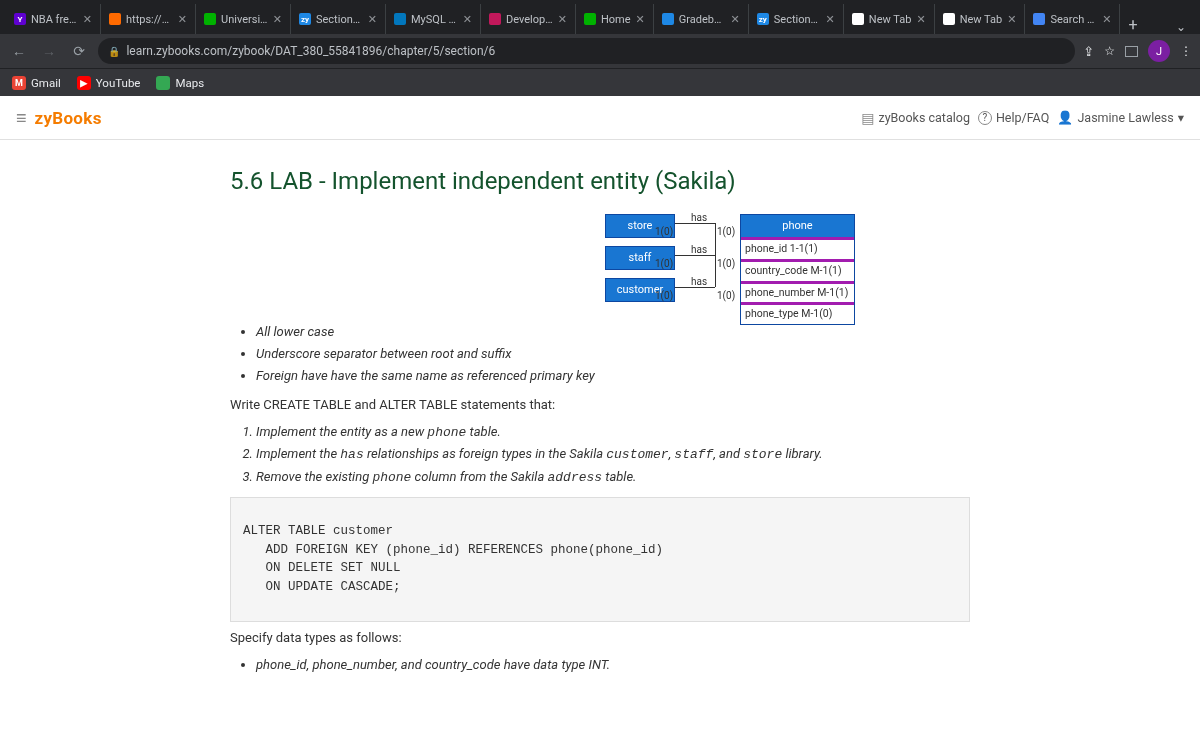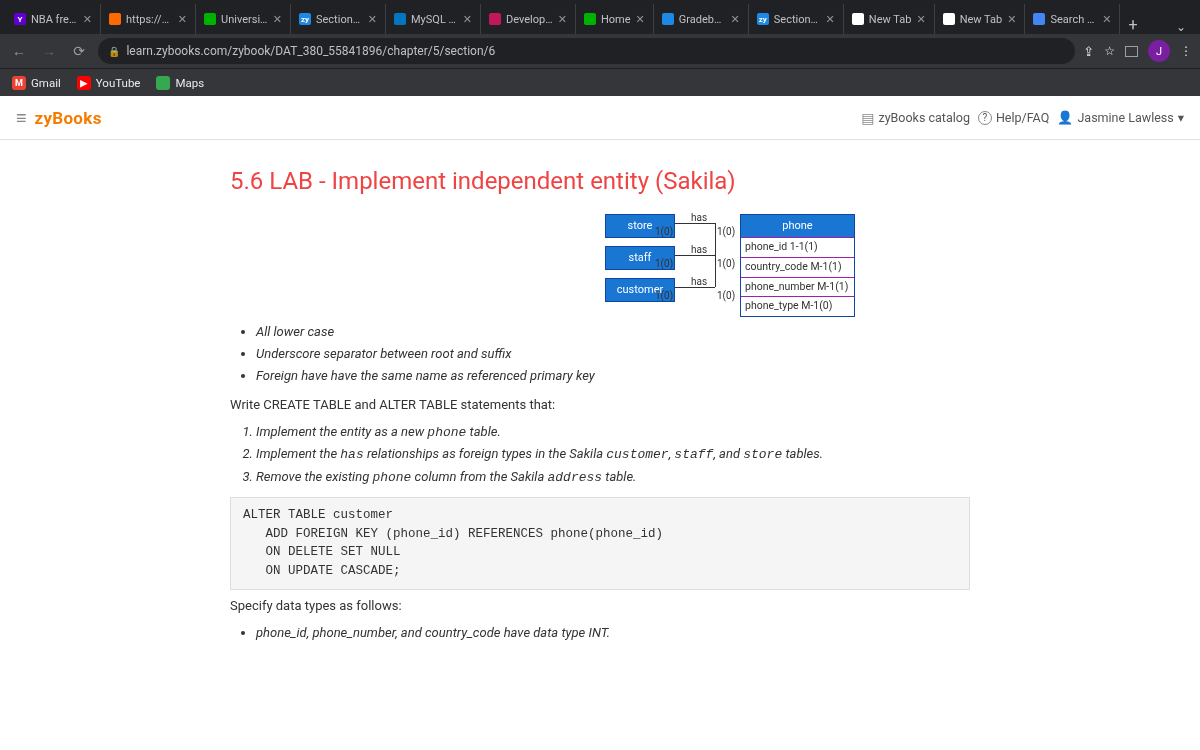--- a/index.html
+++ b/index.html
@@ -34,34 +34,34 @@
   .zyheader .spacer{flex:1;}
   .zyheader .hlink{color:#555;display:flex;align-items:center;gap:4px;}
   .zyheader .user{color:#555;}
   .zyheader .qicon{width:14px;height:14px;border:1px solid #888;border-radius:50%;display:inline-flex;align-items:center;justify-content:center;font-size:10px;}
   .zyheader .caticon{font-size:14px;color:#888;}
   .zyheader .pericon{font-size:13px;color:#888;}
 
   
   .page { height:610px; overflow-y:auto;}
   .content { width:740px; margin:0 auto; padding:16px 0 40px; color:#333; font-size:13px; line-height:1.6;}
-  .content h1{font-size:24px;font-weight:400;color:#ef4444;margin:6px 0 14px;}
+  .content h1{font-size:24px;font-weight:400;color:#14532d;margin:6px 0 14px;}
   .content p{margin:6px 0;}
   .content code.inline{font-family:"Courier New",monospace;}
   .content ul,.content ol{margin:4px 0 8px 26px;font-style:italic;}
   .content li{margin:1px 0;}
-  .codeblock{background:#f5f5f5;border:1px solid #ddd;padding:8px 12px;font-family:"Courier New",monospace;font-size:12.5px;white-space:pre;line-height:1.5;margin:6px 0;}
+  .codeblock{background:#f5f5f5;border:1px solid #ddd;padding:24px 12px;font-family:"Courier New",monospace;font-size:12.5px;white-space:pre;line-height:1.5;margin:6px 0;}
 
   
   .diagram{position:relative;width:470px;height:90px;margin:12px auto 18px;font-size:11px;}
   .entity{position:absolute;background:#1976d2;color:#fff;text-align:center;padding:2px 0;border:1px solid #0d47a1;}
   .entity.left{width:70px;}
   .phonebox{position:absolute;left:350px;top:0;width:115px;border:1px solid #0d47a1;}
   .phonebox .hdr{background:#1976d2;color:#fff;text-align:center;padding:2px 0;}
-  .phonebox .attr{background:#fff;padding:1px 4px;border-top:1px solid #a21caf;font-size:10.5px;}
+  .phonebox .attr{background:#fff;padding:1px 4px;border-top:3px solid #a21caf;font-size:10.5px;}
   .conn{position:absolute;height:1px;background:#333;}
   .connlbl{position:absolute;font-size:10px;color:#333;}
 </style>
 </head>
 <body>
 
 <div class="tabstrip">
 
   <div id="tabs-holder" style="display:flex;align-items:flex-end;">
       <div class="tab">
@@ -215,21 +215,21 @@
 
     <ul>
       <li>All lower case</li>
       <li>Underscore separator between root and suffix</li>
       <li>Foreign have have the same name as referenced primary key</li>
     </ul>
 
     <p>Write CREATE TABLE and ALTER TABLE statements that:</p>
     <ol>
       <li><span>Implement the entity as a new </span><code class="inline">phone</code><span> table.</span></li>
-      <li><span>Implement the </span><code class="inline">has</code><span> relationships as foreign types in the Sakila </span><code class="inline">customer</code><span>, </span><code class="inline">staff</code><span>, and </span><code class="inline">store</code><span> tables.</span></li>
+      <li><span>Implement the </span><code class="inline">has</code><span> relationships as foreign types in the Sakila </span><code class="inline">customer</code><span>, </span><code class="inline">staff</code><span>, and </span><code class="inline">store</code><span> library.</span></li>
       <li><span>Remove the existing </span><code class="inline">phone</code><span> column from the Sakila </span><code class="inline">address</code><span> table.</span></li>
     </ol>
 
     <div class="codeblock">ALTER TABLE customer
    ADD FOREIGN KEY (phone_id) REFERENCES phone(phone_id)
    ON DELETE SET NULL
    ON UPDATE CASCADE;</div>
 
     <p>Specify data types as follows:</p>
     <ul>

